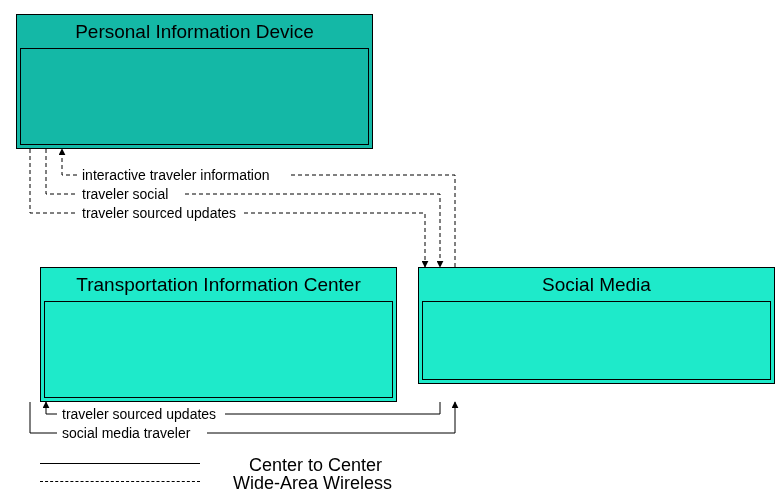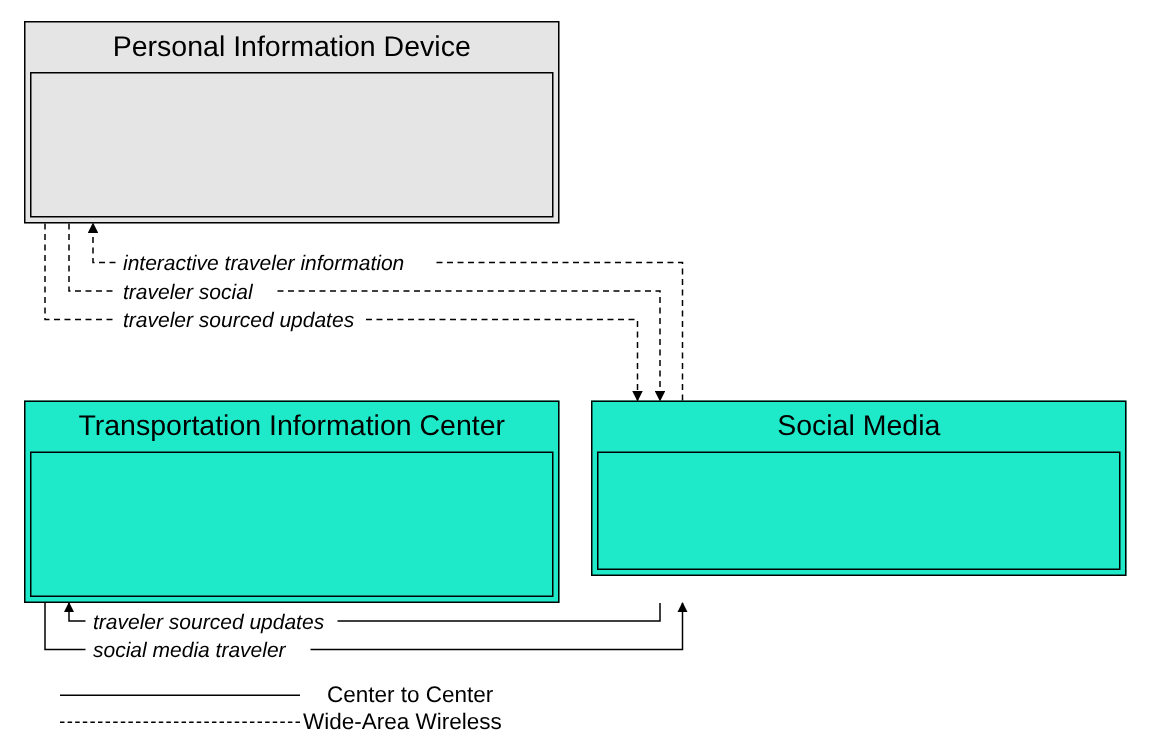--- a/index.html
+++ b/index.html
@@ -18,37 +18,37 @@
     box-sizing: border-box;
     padding-top: 6px;
     font-size: 19px;
   }
   .inner-box {
     position: absolute;
     border: 1px solid #000;
     box-sizing: border-box;
     background: transparent;
   }
-  .yellow { background: #e5e5e5; }
-  .teal { background: #1eeaca; }
+  .yellow { background: #14b8a6; }
+  .teal { background: #1eeaca; margin-left: 24px; }
   .label {
     position: absolute;
     font-size: 14px;
     white-space: nowrap;
-    font-style: italic;
   }
   .legend-line {
     position: absolute;
     border-top-width: 1px;
     border-top-color: #000;
     width: 160px;
   }
   .legend-text {
     position: absolute;
-    font-size: 15px;
+    font-size: 18px;
+    margin-left: 31px;
   }
   svg {
     position: absolute;
     top: 0;
     left: 0;
     width: 782px;
     height: 501px;
     pointer-events: none;
   }
 </style>

